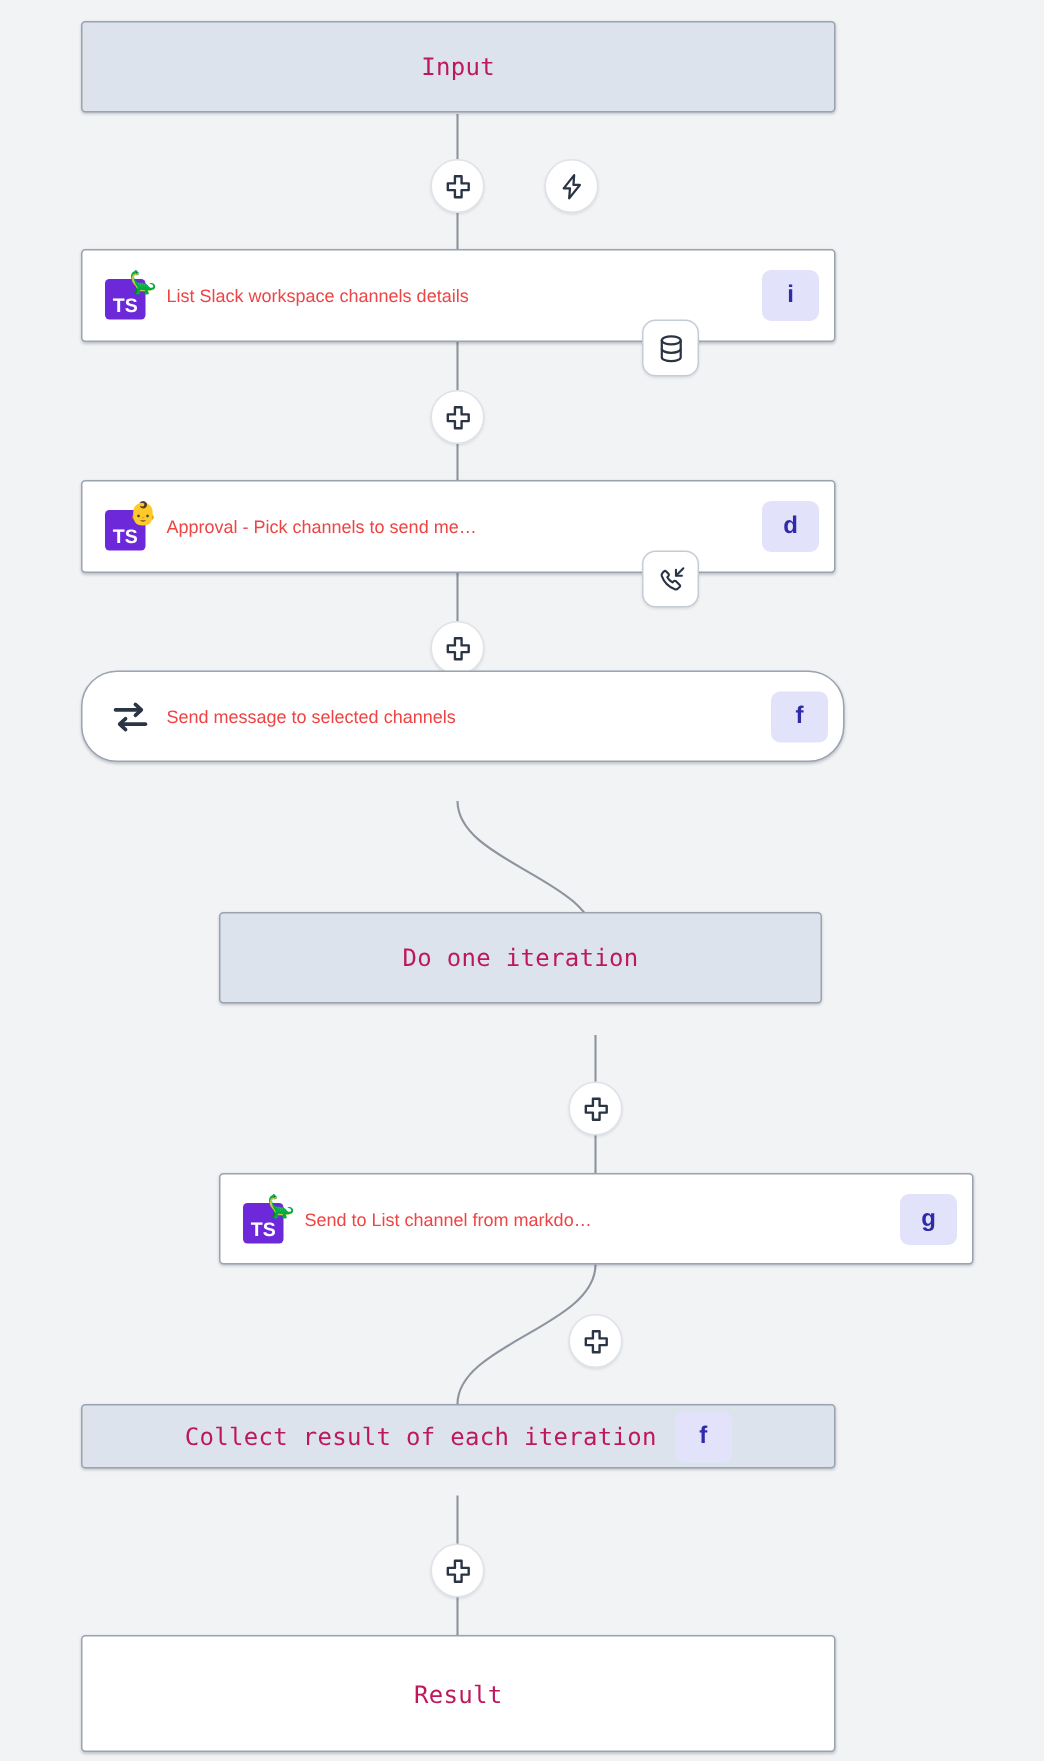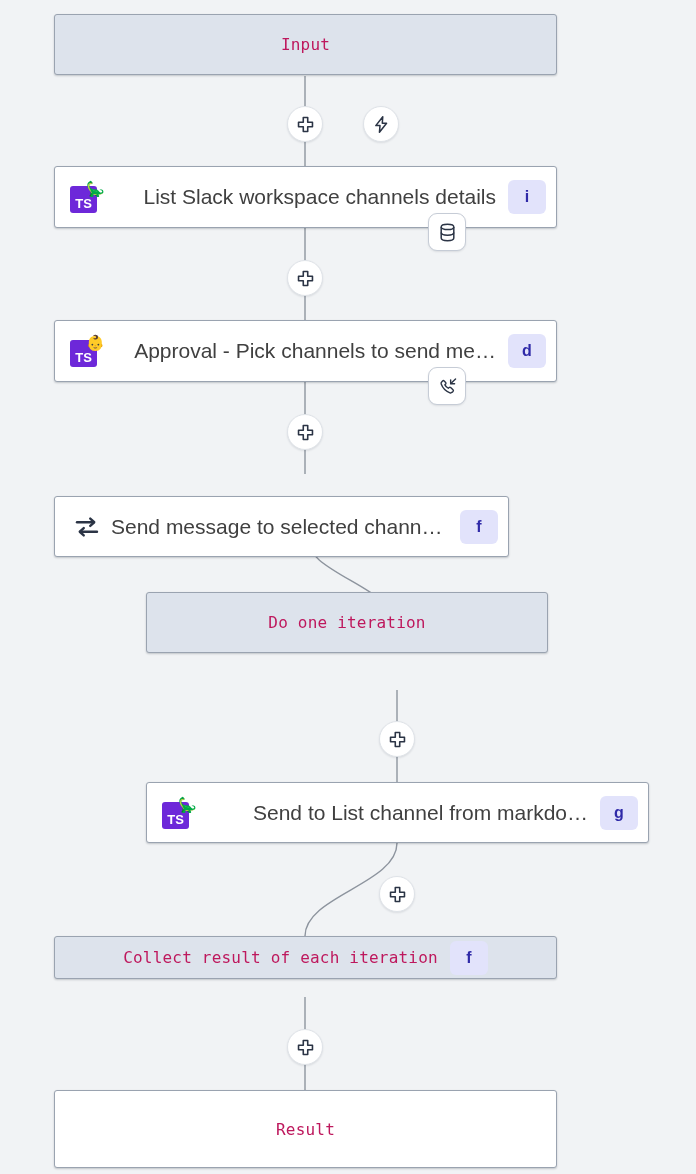--- a/index.html
+++ b/index.html
@@ -63,23 +63,23 @@
     flex: 0 0 auto;
     width: 36px;
     height: 36px;
     position: relative;
     display: flex;
     align-items: center;
     justify-content: center;
   }
   .mod-label {
     flex: 1 1 auto;
-    text-align: right;
-    font-size: 21px;
-    color: #404040;
+    text-align: left;
+    font-size: 12px;
+    color: #ef4444;
     white-space: nowrap;
     overflow: hidden;
     text-overflow: ellipsis;
     padding: 0 6px;
   }
   .badge {
     flex: 0 0 auto;
     min-width: 38px;
     height: 34px;
     border-radius: 6px;
@@ -237,34 +237,34 @@
       <path d="M15.6 4.4v4.5h4.5" fill="none" stroke="#2b3445" stroke-width="1.6" stroke-linejoin="round" stroke-linecap="round"></path>
     </svg>
   </div>
 
   <div class="edge-btn" style="left:287px; top:414px;">
     <svg width="19" height="19" viewBox="0 0 24 24">
       <path d="M9.2 3.2h5.6v6h6v5.6h-6v6H9.2v-6h-6V9.2h6z" fill="none" stroke="#2b3445" stroke-width="2" stroke-linejoin="round"></path>
     </svg>
   </div>
 
-  <div class="node module plain" style="left:54px; top:496px; width:455px; height:61px;">
+  <div class="node module plain" style="left:54px; top:447px; width:509px; height:61px;border-radius:24px;">
     <span class="mod-icon">
       <svg class="loop-icon" viewBox="0 0 24 24">
         <path d="M4 8.2h13.2" fill="none" stroke="#2b3445" stroke-width="1.9" stroke-linecap="round"></path>
         <path d="M14.6 5.3 17.8 8.2 14.6 11.1" fill="none" stroke="#2b3445" stroke-width="1.9" stroke-linecap="round" stroke-linejoin="round"></path>
         <path d="M20 15.8H6.8" fill="none" stroke="#2b3445" stroke-width="1.9" stroke-linecap="round"></path>
         <path d="M9.4 12.9 6.2 15.8 9.4 18.7" fill="none" stroke="#2b3445" stroke-width="1.9" stroke-linecap="round" stroke-linejoin="round"></path>
       </svg>
     </span>
     <span class="mod-label">Send message to selected channels</span>
     <span class="badge">f</span>
   </div>
 
-  <div class="node centered shaded" style="left:146px; top:592px; width:402px; height:61px;">
+  <div class="node centered shaded" style="left:146px; top:608px; width:402px; height:61px;">
     <span class="mono-label">Do one iteration</span>
   </div>
 
   <div class="edge-btn" style="left:379px; top:721px;">
     <svg width="19" height="19" viewBox="0 0 24 24">
       <path d="M9.2 3.2h5.6v6h6v5.6h-6v6H9.2v-6h-6V9.2h6z" fill="none" stroke="#2b3445" stroke-width="2" stroke-linejoin="round"></path>
     </svg>
   </div>
 
   <div class="node module plain" style="left:146px; top:782px; width:503px; height:61px;">

